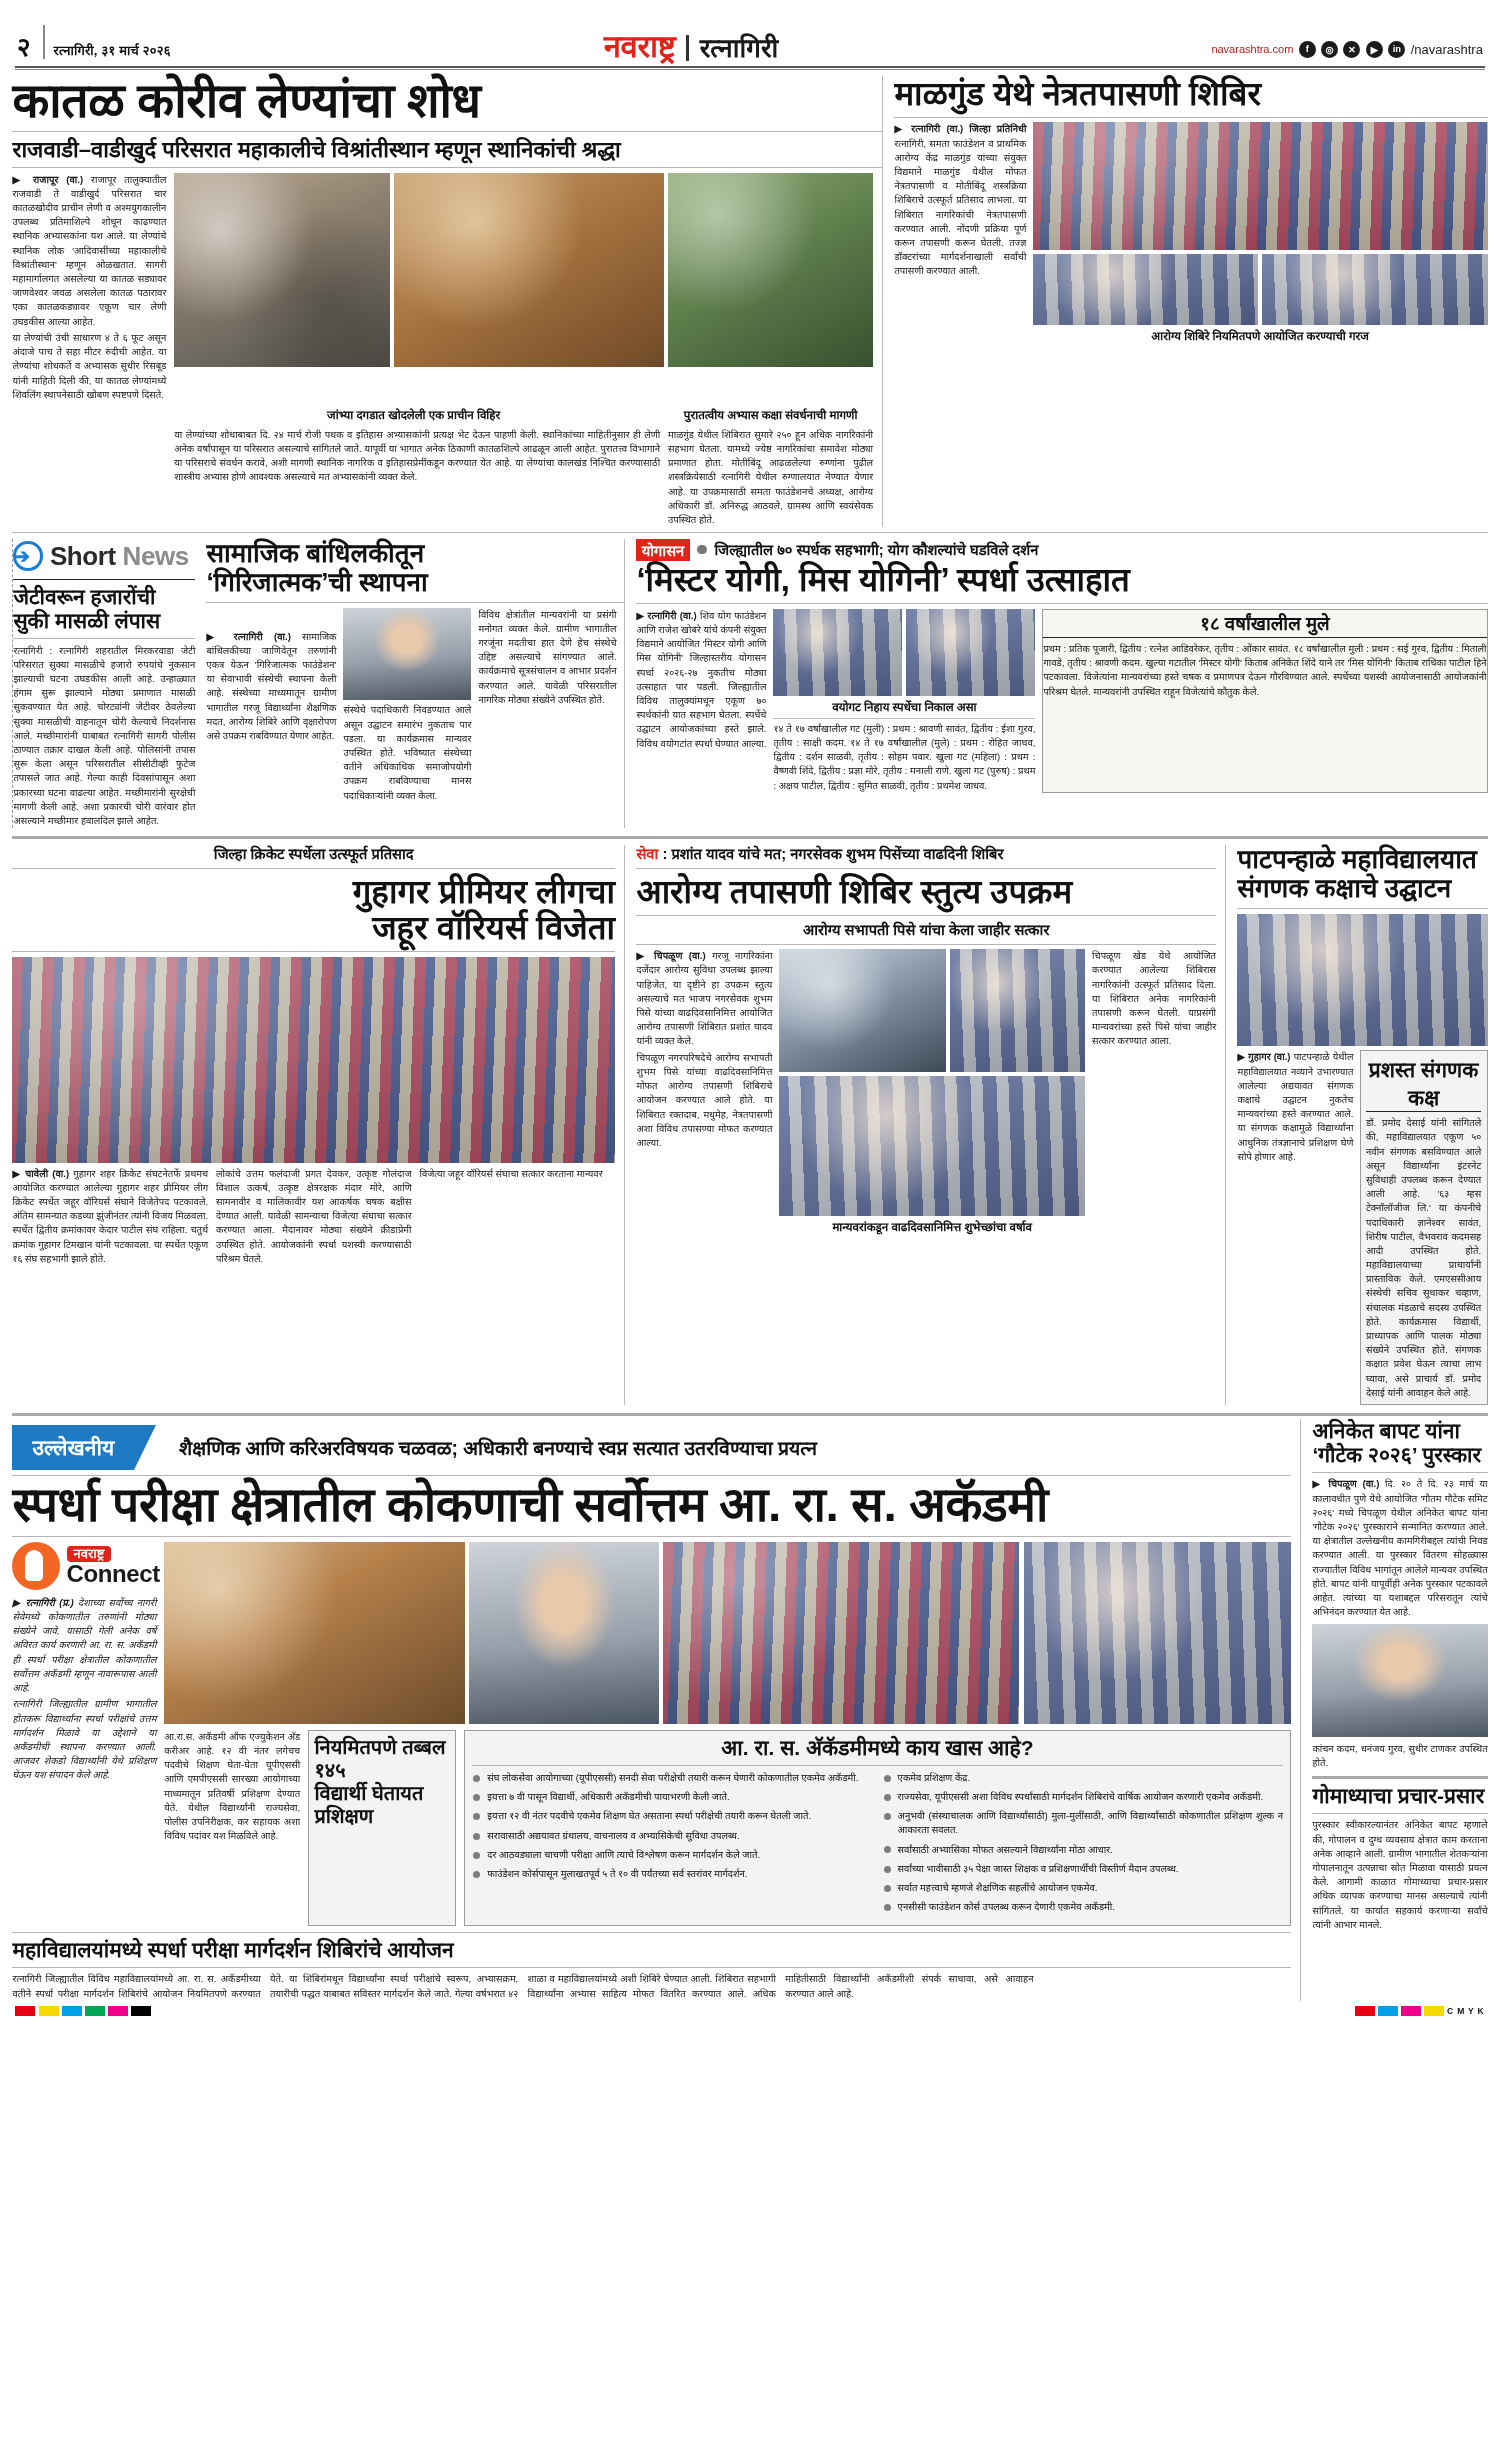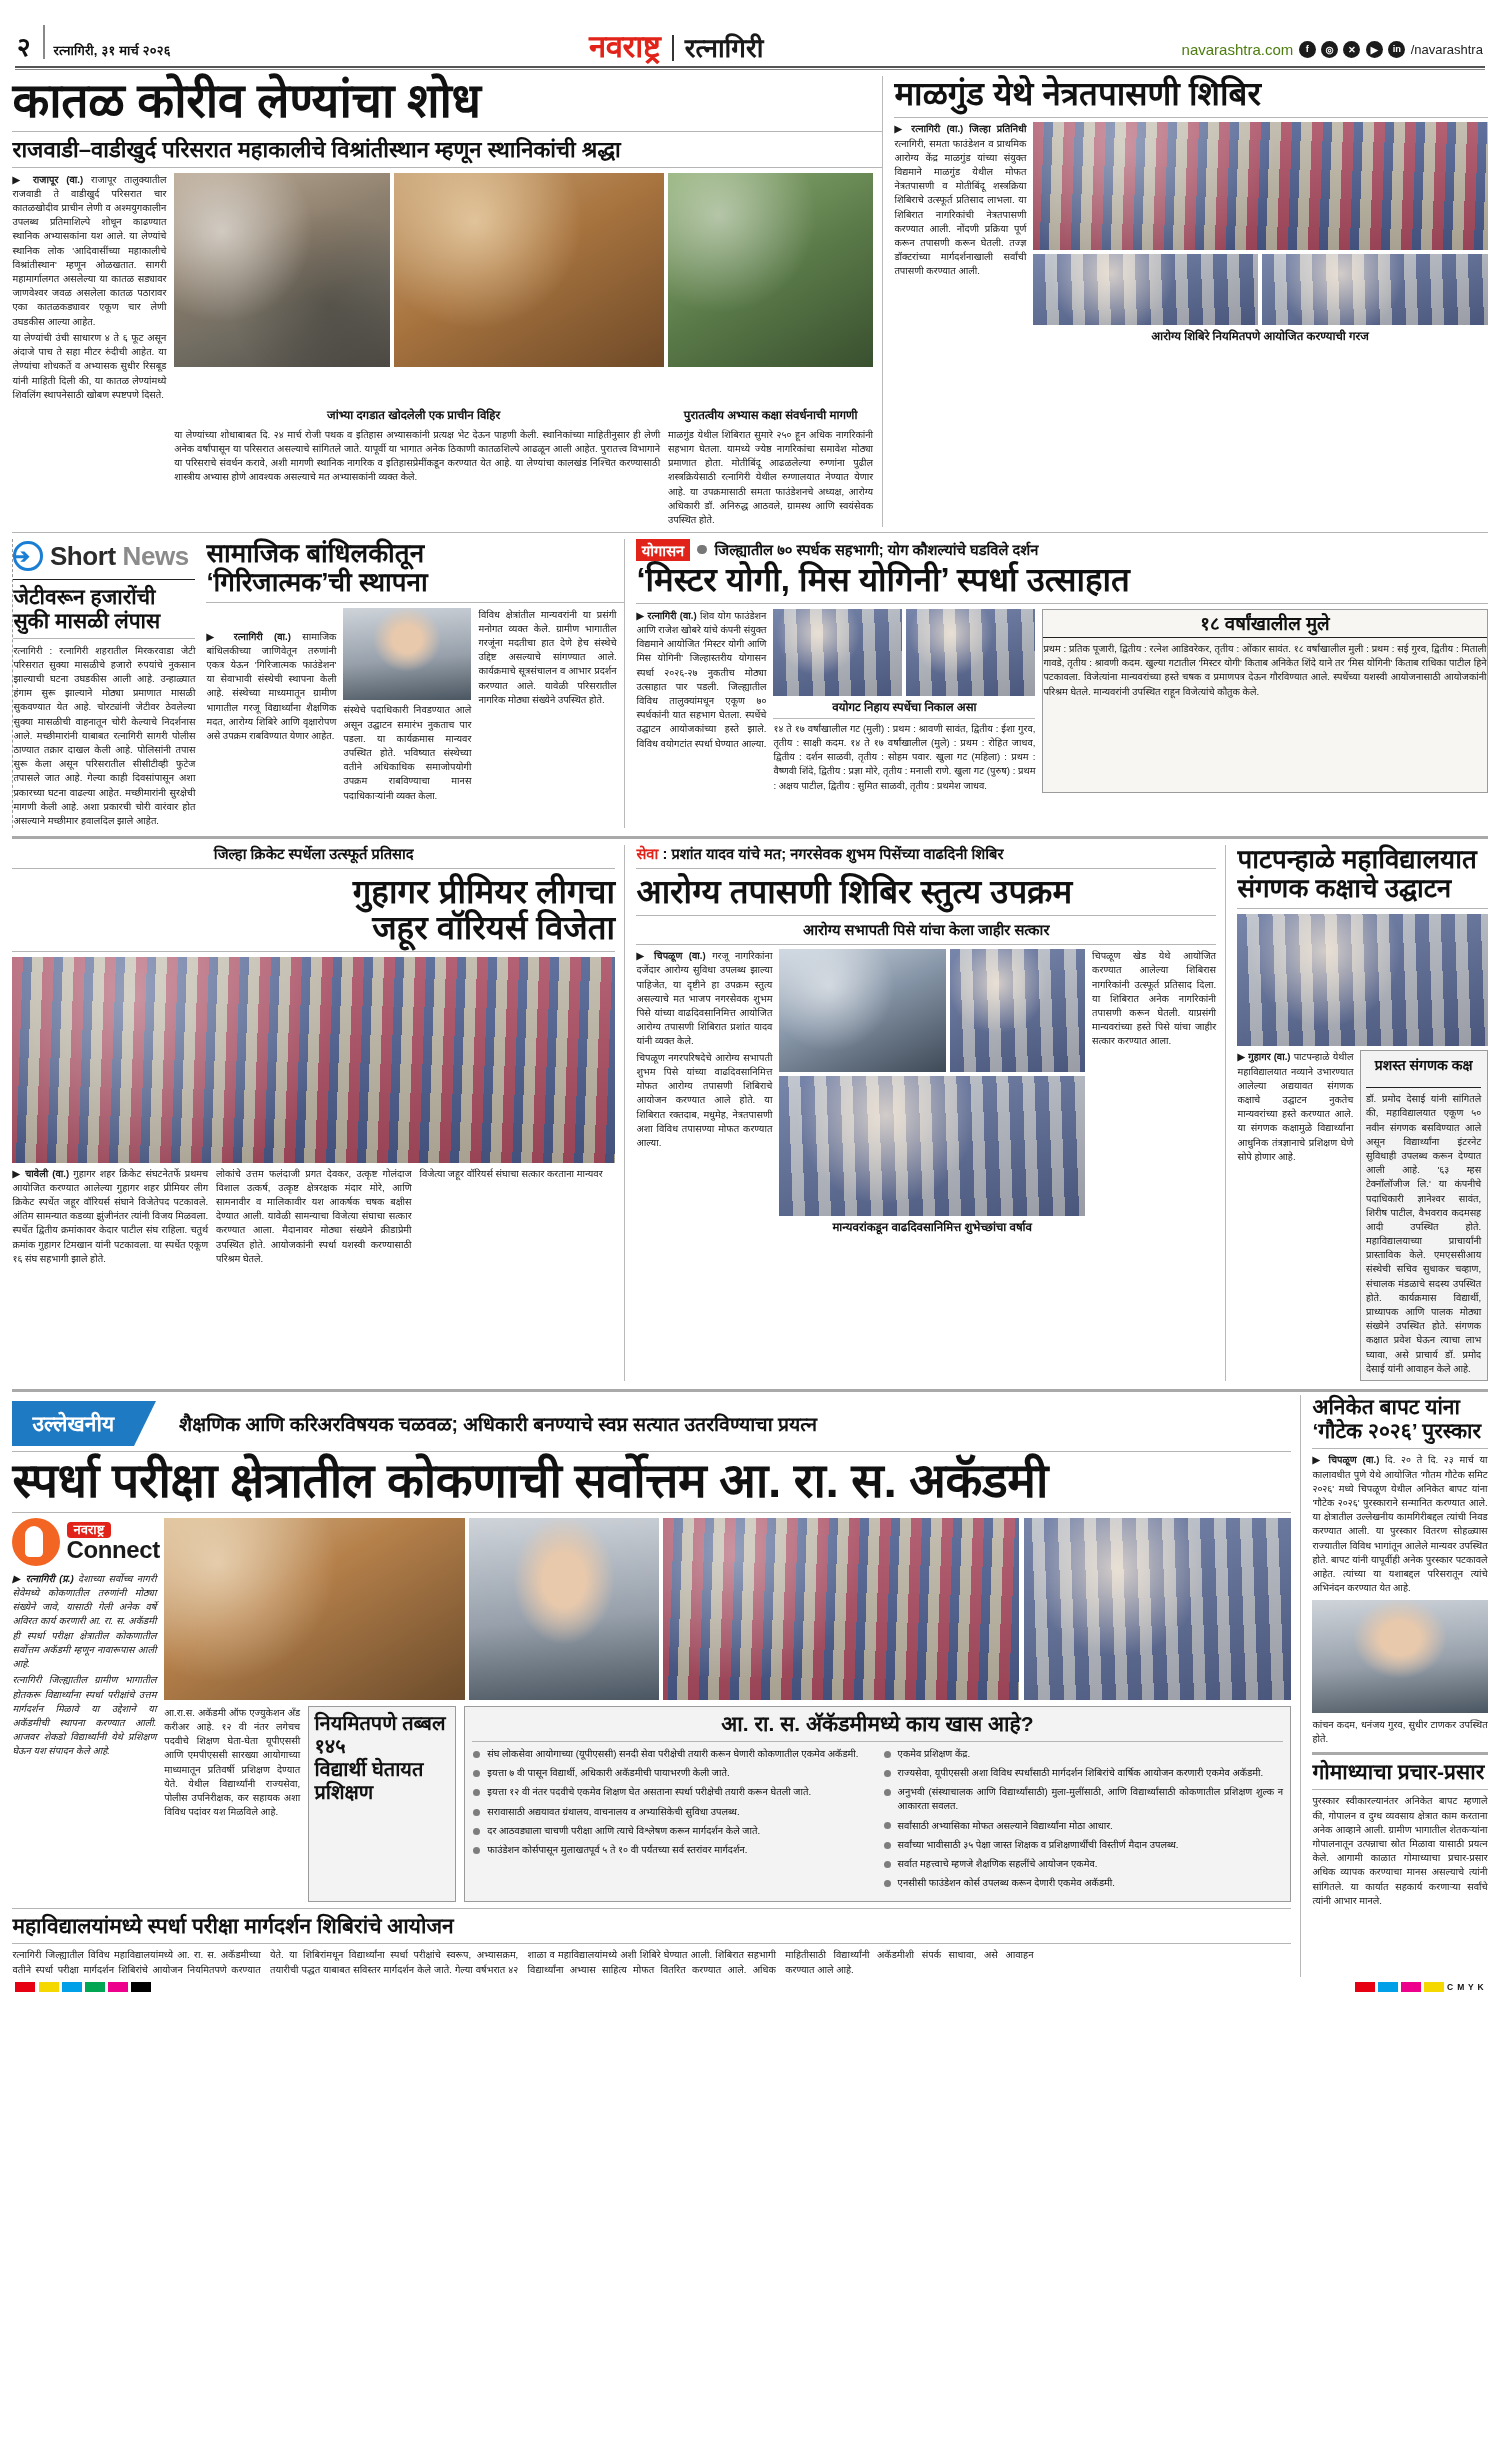--- a/index.html
+++ b/index.html
@@ -15,21 +15,21 @@
   
   .masthead { display: flex; align-items: flex-end; height: 61px; padding: 20px 4.7px 0 4.7px; }
   .pageno { font-family: "Liberation Serif", serif; font-size: 26px; font-weight: 700; line-height: 1; padding-right: 12.4px; }
   .mh-divider { width: 1.6px; align-self: stretch; background: #888; margin: 4.7px 0 1.6px 0; }
   .mh-place { font-size: 13px; font-weight: 700; padding-left: 9px; padding-bottom: 1.6px; letter-spacing: 0.2px; text-align: right; }
   .mh-center { flex: 1; display: flex; justify-content: center; align-items: flex-end; gap: 11px; padding-bottom: 0; }
   .brand { color: #e2231a; font-size: 31px; font-weight: 800; letter-spacing: -0.4px; line-height: .95; }
   .brand-sep { width: 2.3px; height: 26px; background: #333; }
   .brand-ed { font-size: 26px; font-weight: 800; color: #1a1a1a; line-height: .95; }
   .mh-right { display: flex; align-items: center; gap: 5.4px; padding-bottom: 3.1px; }
-  .mh-url { font-size: 15px; color: #4d7c0f; }
+  .mh-url { font-size: 11px; color: #b91c1c; }
   .soc { width: 17px; height: 17px; border-radius: 50%; background: #1b1b1b; color: #fff; font-size: 9.3px;
          display: inline-flex; align-items: center; justify-content: center; font-weight: 700; }
   .soc.ig { background: #1b1b1b; }
   .mh-handle { font-size: 13px; color: #222; }
 
   .rule-double { border-top: 2.3px solid #555; border-bottom: 0.8px solid #888; height: 3.9px; margin: 4.7px 3.1px 0 3.1px; }
 
   
   .col-rule-r { border-right: 0.8px solid #b9b9b9; }
   .hr-thin { border-top: 0.8px solid #b5b5b5; margin: 4.7px 0; }
@@ -325,21 +325,21 @@
 संगणक कक्षाचे उद्घाटन</h2>
       <div class="hr-thin"></div>
       <div class="photo people" style="height:132px;"></div>
       <div style="display:flex; gap:6.2px; margin-top:4.7px;">
         <div style="width:116px;" class="body-txt">
           <p><span class="dateline">▶ गुहागर (वा.)</span>
              <span>पाटपन्हाळे येथील महाविद्यालयात नव्याने उभारण्यात आलेल्या अद्ययावत संगणक कक्षाचे उद्घाटन नुकतेच मान्यवरांच्या हस्ते करण्यात आले. या संगणक कक्षामुळे विद्यार्थ्यांना आधुनिक तंत्रज्ञानाचे प्रशिक्षण घेणे सोपे होणार आहे.</span></p>
         </div>
         <div style="flex:1;" class="box-border tint">
           <div style="padding:3.9px 5.4px;">
-            <div style="font-size:14px; font-weight:800; text-align:center; border-bottom:1.6px solid #222; padding-bottom:13px; margin-bottom:3.9px;">प्रशस्त संगणक कक्ष</div>
+            <div style="font-size:21px; font-weight:800; text-align:center; border-bottom:1.6px solid #222; padding-bottom:0; margin-bottom:3.9px;">प्रशस्त संगणक कक्ष</div>
             <div class="body-txt">डॉ. प्रमोद देसाई यांनी सांगितले की, महाविद्यालयात एकूण ५० नवीन संगणक बसविण्यात आले असून विद्यार्थ्यांना इंटरनेट सुविधाही उपलब्ध करून देण्यात आली आहे. '६३ म्हस टेक्नॉलॉजीज लि.' या कंपनीचे पदाधिकारी ज्ञानेश्वर सावंत, शिरीष पाटील, वैभवराव कदमसह आदी उपस्थित होते. महाविद्यालयाच्या प्राचार्यांनी प्रास्ताविक केले. एमएससीआय संस्थेची सचिव सुधाकर चव्हाण, संचालक मंडळाचे सदस्य उपस्थित होते. कार्यक्रमास विद्यार्थी, प्राध्यापक आणि पालक मोठ्या संख्येने उपस्थित होते. संगणक कक्षात प्रवेश घेऊन त्याचा लाभ घ्यावा, असे प्राचार्य डॉ. प्रमोद देसाई यांनी आवाहन केले आहे.</div>
           </div>
         </div>
       </div>
     </div>
   </div>
 
   <div style="border-top:3.9px solid #a9a9a9; margin:7.8px 0 0 0;"></div>
 
   <div style="display:flex; gap:11px; margin-top:3.1px;">

